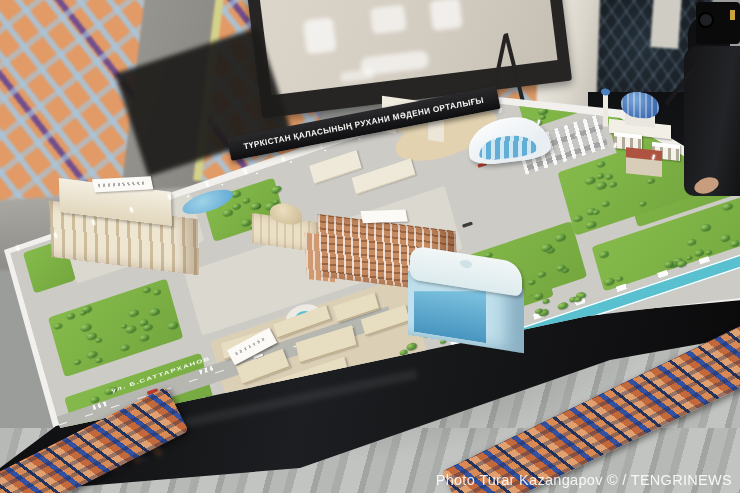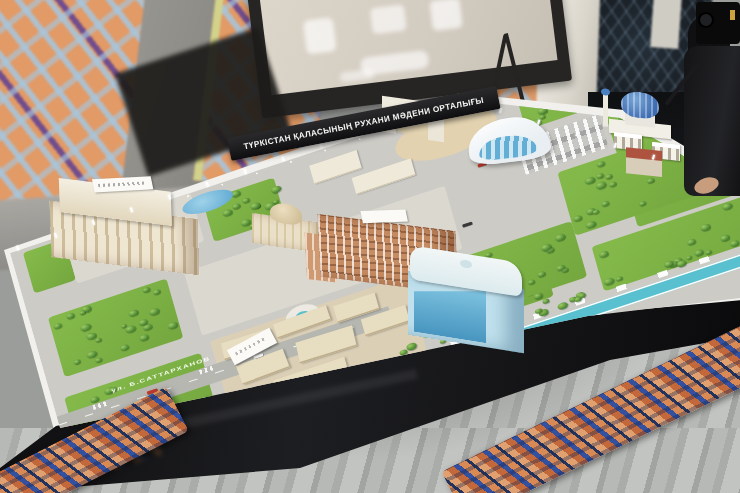--- a/index.html
+++ b/index.html
@@ -519,13 +519,14 @@
     <div class="cam-body">
       <div class="cam-lens"></div>
       <div class="cam-tag"></div>
     </div>
     <div class="op-hand"></div>
   </div>
 
   <div class="bench bench-right"></div>
   <div class="bench bench-left"></div>
 
+  <div class="watermark">Photo Turar Kazangapov © / TENGRINEWS</div>
 </div>
 
 </body></html>

